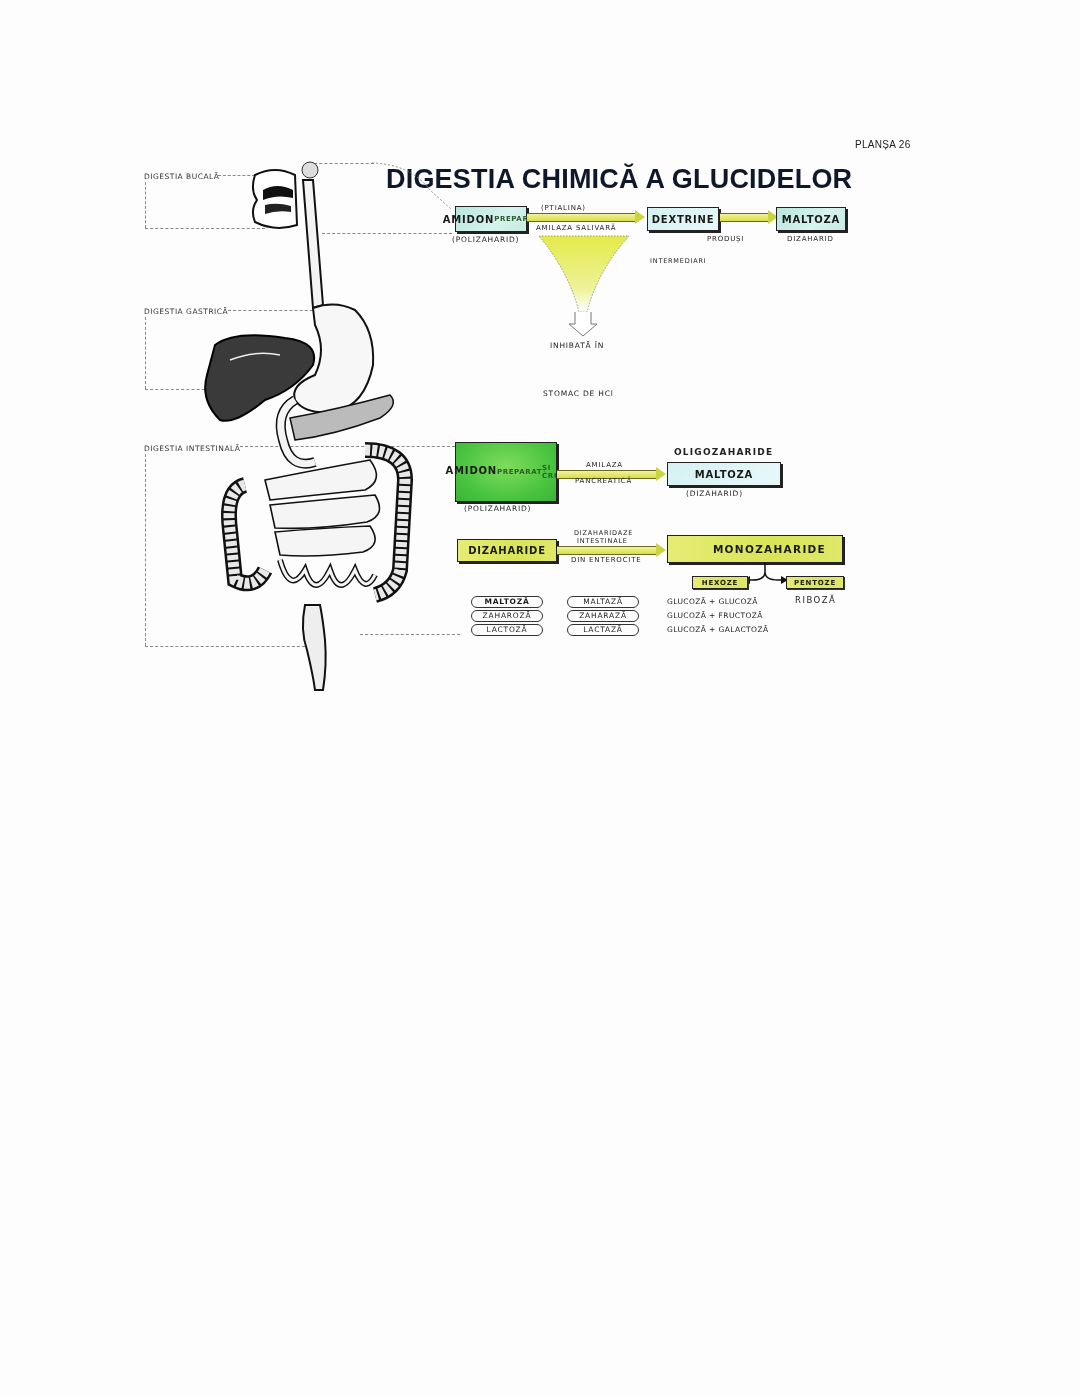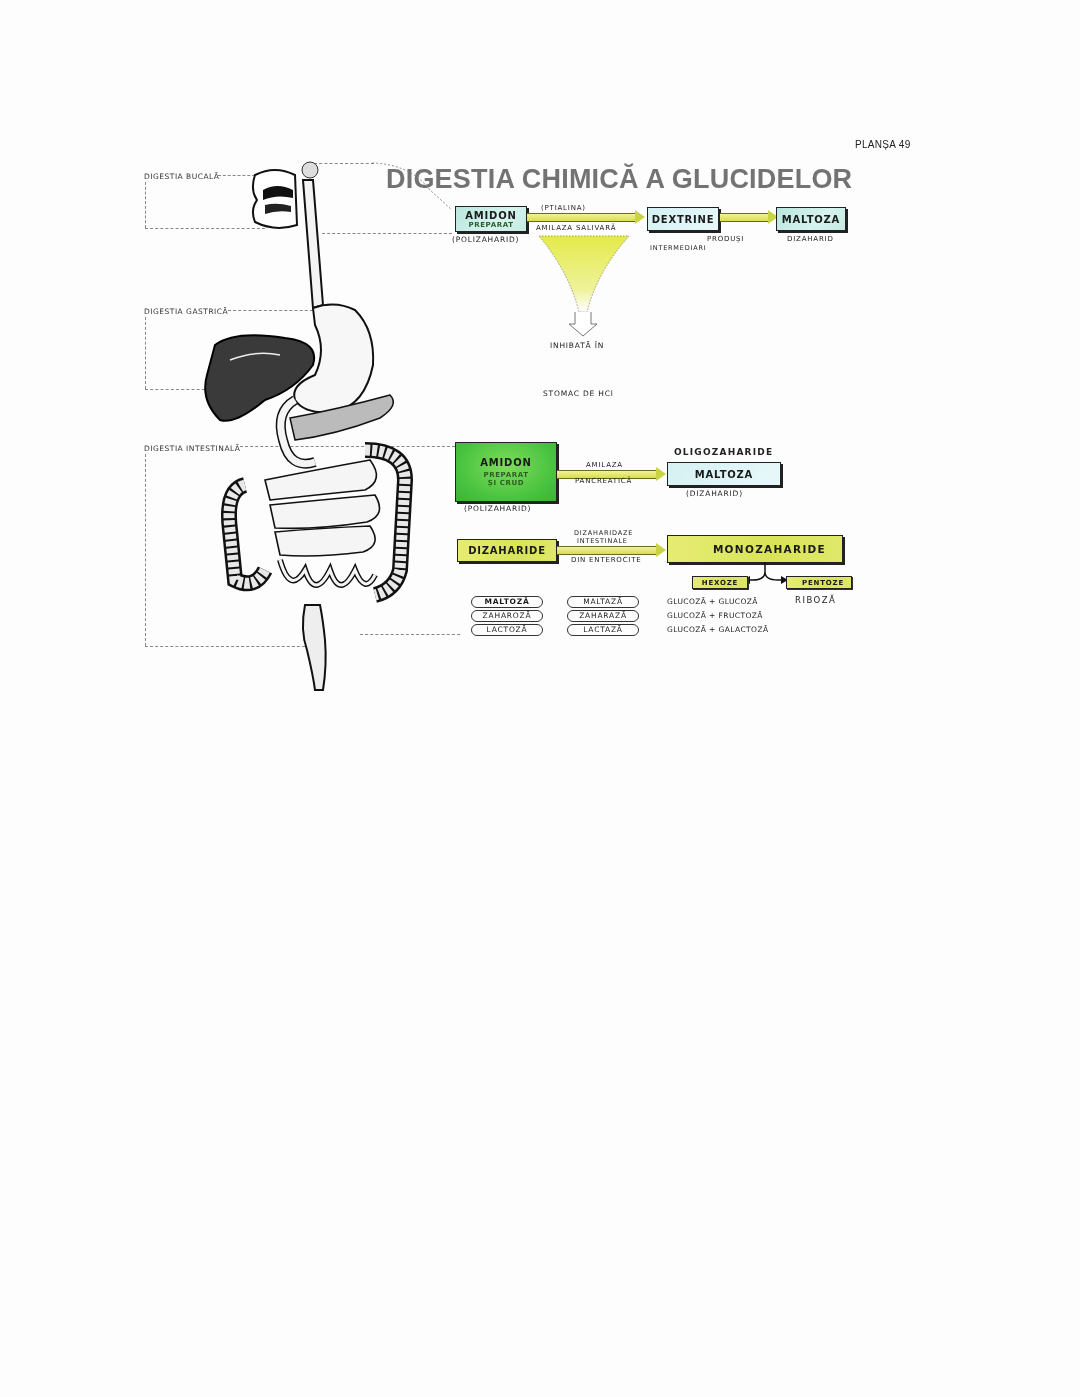--- a/index.html
+++ b/index.html
@@ -1,41 +1,41 @@
 <!DOCTYPE html>
 <html><head>
   <meta charset="utf-8">
   <style>
     html, body { margin:0; padding:0; }
     body { width:1080px; height:1397px; background:#fdfdfd; position:relative; overflow:hidden;
            font-family:"Liberation Sans", sans-serif; color:#1a1a1a; }
     .abs { position:absolute; }
     .plansa { left:855px; top:139px; font-size:10px; letter-spacing:0.3px; color:#222; }
-    .title { left:386px; top:164px; font-size:27px; font-weight:bold; letter-spacing:0.2px; color:#737373; white-space:nowrap; }
+    .title { left:386px; top:164px; font-size:27px; font-weight:bold; letter-spacing:0.2px; color:#0f172a; white-space:nowrap; }
     .sec-label { font-size:7.5px; letter-spacing:0.5px; color:#333; font-family:"DejaVu Sans", sans-serif; }
-    .box { position:absolute; display:flex; flex-direction:column; align-items:center; justify-content:center;
+    .box { position:absolute; display:flex; flex-direction:row; align-items:center; justify-content:center;
            border:1.5px solid #222; box-shadow:2px 2px 0 #222; font-family:"DejaVu Sans", sans-serif; font-weight:bold; }
     .box .main { font-size:10px; letter-spacing:0.8px; }
     .box .sub { font-size:7px; letter-spacing:0.6px; color:#2b5a2b; }
     .cyan { background:linear-gradient(135deg,#b9e6dd,#d6f3ee 60%,#c5ebe3); }
     .cyan-light { background:linear-gradient(135deg,#d5f1f3,#e8f8fa); }
     .green { background:radial-gradient(ellipse at 50% 40%,#7fdc5c,#46c23e 70%,#3fb03a); }
     .yellow { background:linear-gradient(90deg,#e6ec74,#d9e457 60%,#dfe86a); }
     .small { font-family:"DejaVu Sans", sans-serif; font-size:7.5px; letter-spacing:0.8px; color:#222; white-space:nowrap; }
     .pill { position:absolute; border:1px solid #333; border-radius:8px; height:10px; line-height:10px; text-align:center;
             font-family:"DejaVu Sans", sans-serif; font-size:7.5px; letter-spacing:0.8px; width:70px; }
     .arrow-bar { position:absolute; height:7px; background:linear-gradient(#f3f19a,#d6df4c); border-top:1px solid #6a6a20; border-bottom:1px solid #6a6a20; }
     .arrow-head { position:absolute; width:0; height:0; border-top:7px solid transparent; border-bottom:7px solid transparent; border-left:10px solid #c9d442; }
     .dashed-h { position:absolute; border-top:1px dashed #888; height:0; }
     .dashed-v { position:absolute; border-left:1px dashed #888; width:0; }
   </style>
 </head>
 <body>
 
-<div class="abs plansa">PLANȘA 49</div>
+<div class="abs plansa">PLANȘA 26</div>
 <div class="abs title">DIGESTIA CHIMICĂ A GLUCIDELOR</div>
 
 <div class="abs sec-label" style="left:144px;top:172px;">DIGESTIA BUCALĂ</div>
 <div class="dashed-h" style="left:218px;top:175px;width:42px;"></div>
 <div class="dashed-v" style="left:145px;top:182px;height:46px;"></div>
 <div class="dashed-h" style="left:145px;top:228px;width:120px;"></div>
 <div class="dashed-h" style="left:322px;top:233px;width:130px;"></div>
 <div class="dashed-h" style="left:314px;top:163px;width:60px;"></div>
 <svg class="abs" style="left:370px;top:160px;" width="90" height="60">
   <path d="M2 3 Q40 4 60 30 L82 50" stroke="#888" stroke-dasharray="2,2" fill="none"></path>
@@ -95,21 +95,21 @@
 
 <div class="abs small" style="left:541px;top:204px;font-size:7px;">(PTIALINA)</div>
 <div class="arrow-bar" style="left:527px;top:213px;width:108px;"></div>
 <div class="arrow-head" style="left:635px;top:210px;"></div>
 <div class="abs small" style="left:536px;top:224px;font-size:7px;">AMILAZA SALIVARĂ</div>
 
 <div class="box cyan-light" style="left:647px;top:207px;width:70px;height:22px;">
   <span class="main">DEXTRINE</span>
 </div>
 <div class="abs small" style="left:661px;top:235px;font-size:7px;padding-left:46px;">PRODUȘI</div>
-<div class="abs small" style="left:650px;top:244px;font-size:6.5px;">INTERMEDIARI</div>
+<div class="abs small" style="left:650px;top:257px;font-size:6.5px;">INTERMEDIARI</div>
 
 <div class="arrow-bar" style="left:720px;top:213px;width:50px;"></div>
 <div class="arrow-head" style="left:768px;top:210px;"></div>
 
 <div class="box cyan" style="left:776px;top:207px;width:68px;height:22px;">
   <span class="main">MALTOZA</span>
 </div>
 <div class="abs small" style="left:787px;top:235px;font-size:7px;">DIZAHARID</div>
 
 <svg class="abs" style="left:535px;top:232px;" width="100" height="108">
@@ -158,21 +158,21 @@
 </div>
 
 <svg class="abs" style="left:740px;top:562px;" width="50" height="24">
   <path d="M25 0 L25 10 Q25 18 12 18 L8 18 M25 10 Q25 18 38 18 L42 18" stroke="#111" stroke-width="1.5" fill="none"></path>
   <path d="M3 18 L10 14 L10 22Z" fill="#111"></path>
   <path d="M48 18 L41 14 L41 22Z" fill="#111"></path>
 </svg>
 <div class="box yellow" style="left:692px;top:576px;width:54px;height:11px;box-shadow:1px 1px 0 #333;border-width:1px;">
   <span class="main" style="font-size:7px;">HEXOZE</span>
 </div>
-<div class="box yellow" style="left:786px;top:576px;width:56px;height:11px;box-shadow:1px 1px 0 #333;border-width:1px;padding-left:8px;">
+<div class="box yellow" style="left:786px;top:576px;width:56px;height:11px;box-shadow:1px 1px 0 #333;border-width:1px;">
   <span class="main" style="font-size:7px;">PENTOZE</span>
 </div>
 <div class="abs small" style="left:795px;top:595px;font-size:8.5px;letter-spacing:1.5px;">RIBOZĂ</div>
 
 <div class="pill" style="left:471px;top:596px;font-weight:bold;">MALTOZĂ</div>
 <div class="pill" style="left:567px;top:596px;">MALTAZĂ</div>
 <div class="abs small" style="left:667px;top:597px;font-size:7.5px;letter-spacing:0.4px;">GLUCOZĂ + GLUCOZĂ</div>
 
 <div class="pill" style="left:471px;top:610px;">ZAHAROZĂ</div>
 <div class="pill" style="left:567px;top:610px;">ZAHARAZĂ</div>

